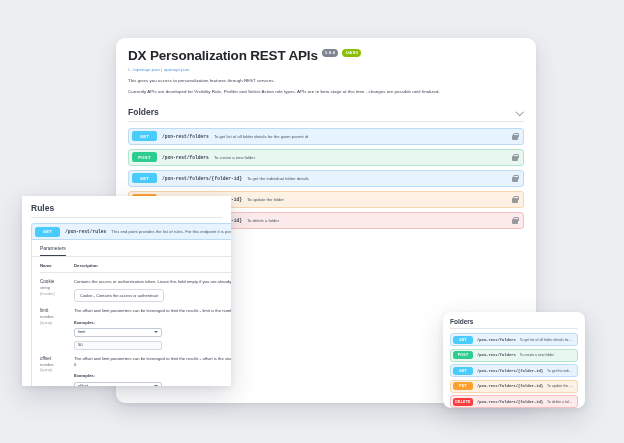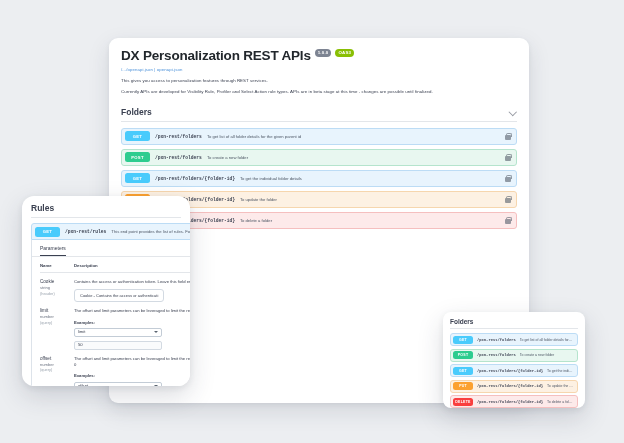--- a/index.html
+++ b/index.html
@@ -6,21 +6,21 @@
   html, body {
     width: 624px; height: 443px;
     background: #eceef1;
     font-family: "Liberation Sans", sans-serif;
     overflow: hidden;
   }
   body { position: relative; }
 
   
   .main-card {
-    position: absolute; left: 109px; top: 38px;
+    position: absolute; left: 116px; top: 38px;
     width: 420px; height: 365px;
     background: #ffffff;
     border-radius: 9px;
     box-shadow: 0 8px 22px rgba(40,50,70,.13), 0 2px 5px rgba(40,50,70,.07);
     overflow: hidden;
     padding: 10px 12px 0 12px;
   }
 
   .api-title {
     font-size: 13.5px; font-weight: bold; color: #22272c;
@@ -101,22 +101,22 @@
   .op.post   { background: #e8f7f0; border: 1px solid #b5e4cd; }
   .op.post .method   { background: #2dcc8f; }
   .op.put    { background: #fdf1e3; border: 1px solid #f6d6ae; }
   .op.put .method    { background: #fca130; }
   .op.delete { background: #fdeaea; border: 1px solid #f5bfbf; }
   .op.delete .method { background: #f93e3e; }
 
   
   .rules-panel {
     position: absolute; left: 22px; top: 196px;
-    width: 168px; height: 190px;
-    background: #ffffff; border-radius: 12px;
+    width: 209px; height: 190px;
+    background: #ffffff; border-radius: 0;
     box-shadow: 0 10px 26px rgba(40,50,70,.17), 0 2px 6px rgba(40,50,70,.09);
     overflow: hidden; padding: 7px 0 6px 9px;
   }
   .rules-title {
     font-size: 8.5px; font-weight: bold; color: #3b4151;
     border-bottom: 1px solid #e3e6ea; padding-bottom: 4px;
     margin-right: 9px; margin-bottom: 5px;
   }
   .rules-op {
     display: flex; align-items: center; gap: 5px;

